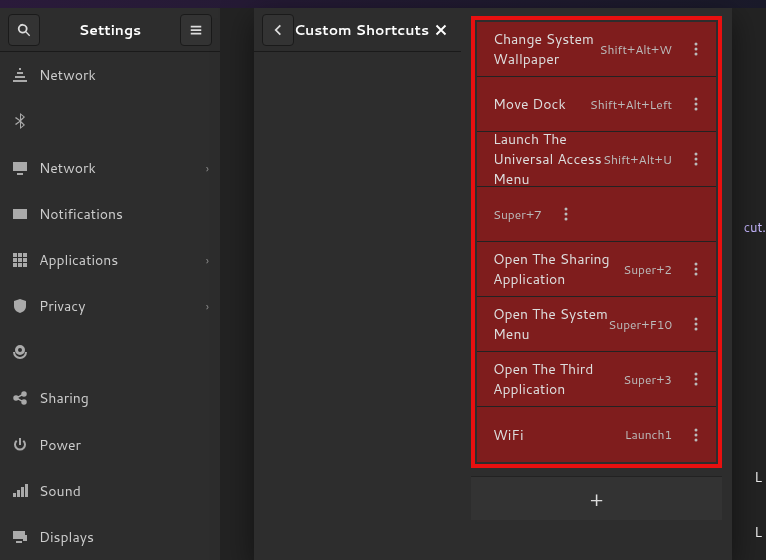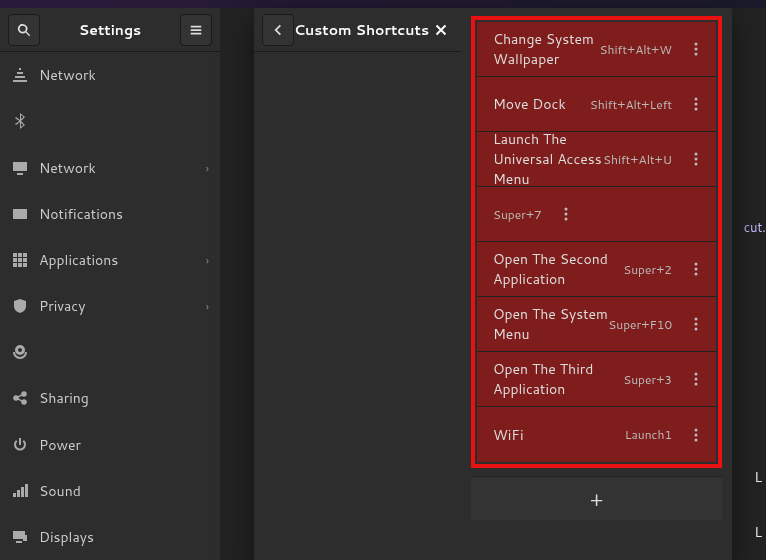--- a/index.html
+++ b/index.html
@@ -343,21 +343,21 @@
           <span class="shortcut-keys">Super+7</span>
           <span class="more-btn">
             <svg width="4" height="14" viewBox="0 0 4 14">
               <circle cx="2" cy="2" r="1.5"></circle>
               <circle cx="2" cy="7" r="1.5"></circle>
               <circle cx="2" cy="12" r="1.5"></circle>
             </svg>
           </span>
         </div>
         <div class="shortcut-row">
-          <span class="shortcut-name">Open The Second Application</span>
+          <span class="shortcut-name">Open The Sharing Application</span>
           <span class="shortcut-keys">Super+2</span>
           <span class="more-btn">
             <svg width="4" height="14" viewBox="0 0 4 14">
               <circle cx="2" cy="2" r="1.5"></circle>
               <circle cx="2" cy="7" r="1.5"></circle>
               <circle cx="2" cy="12" r="1.5"></circle>
             </svg>
           </span>
         </div>
         <div class="shortcut-row">

